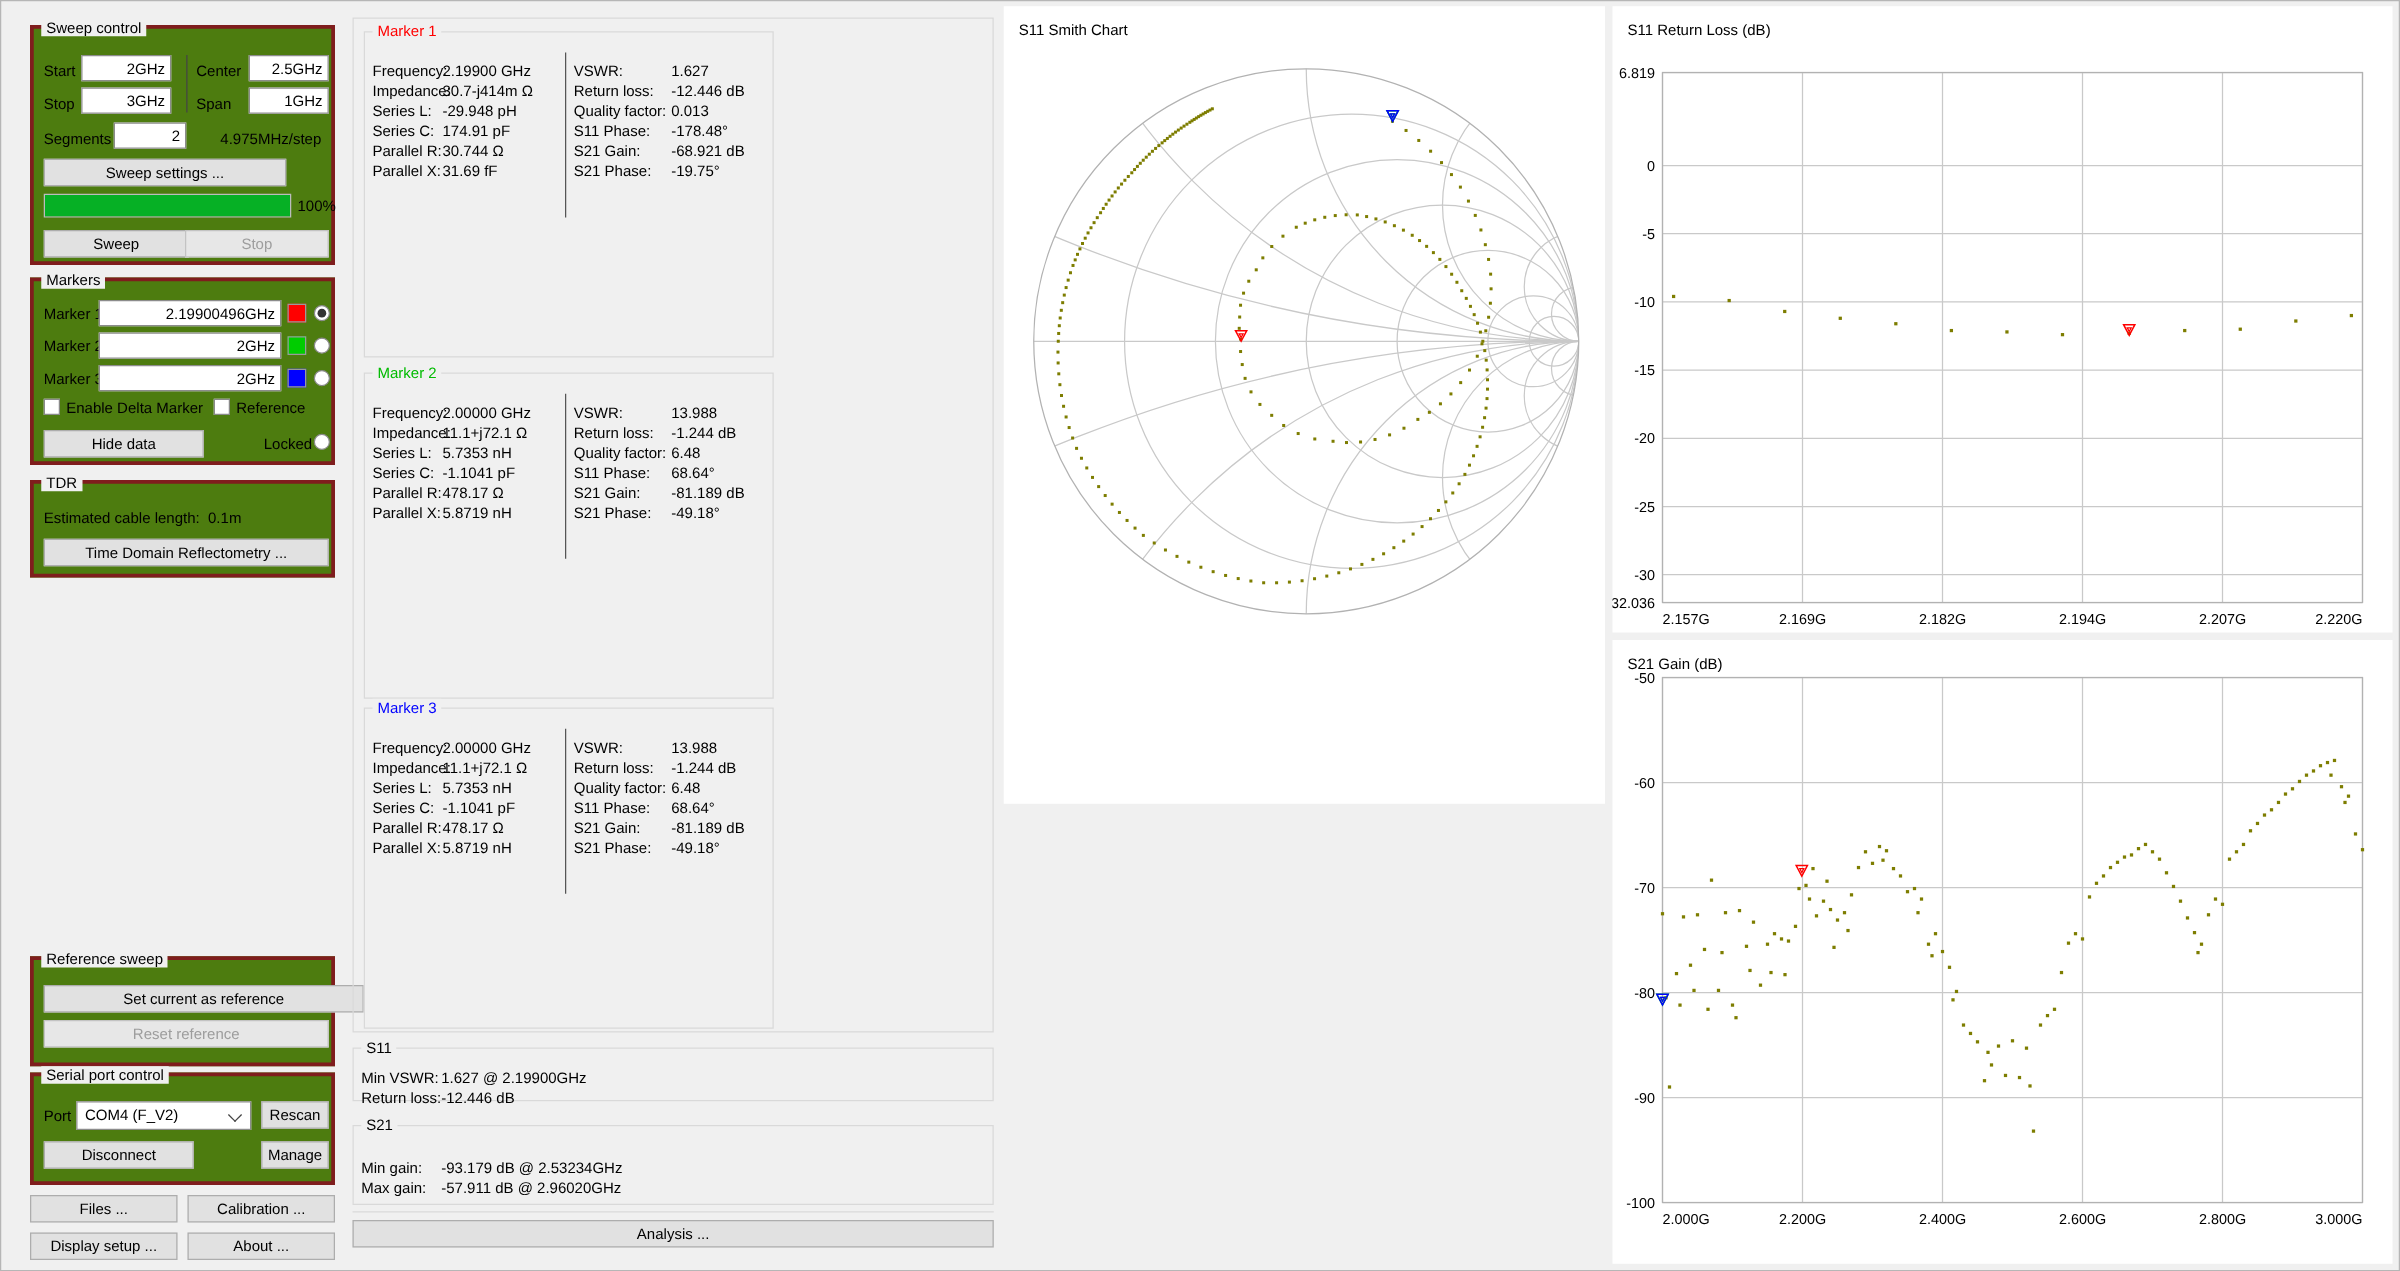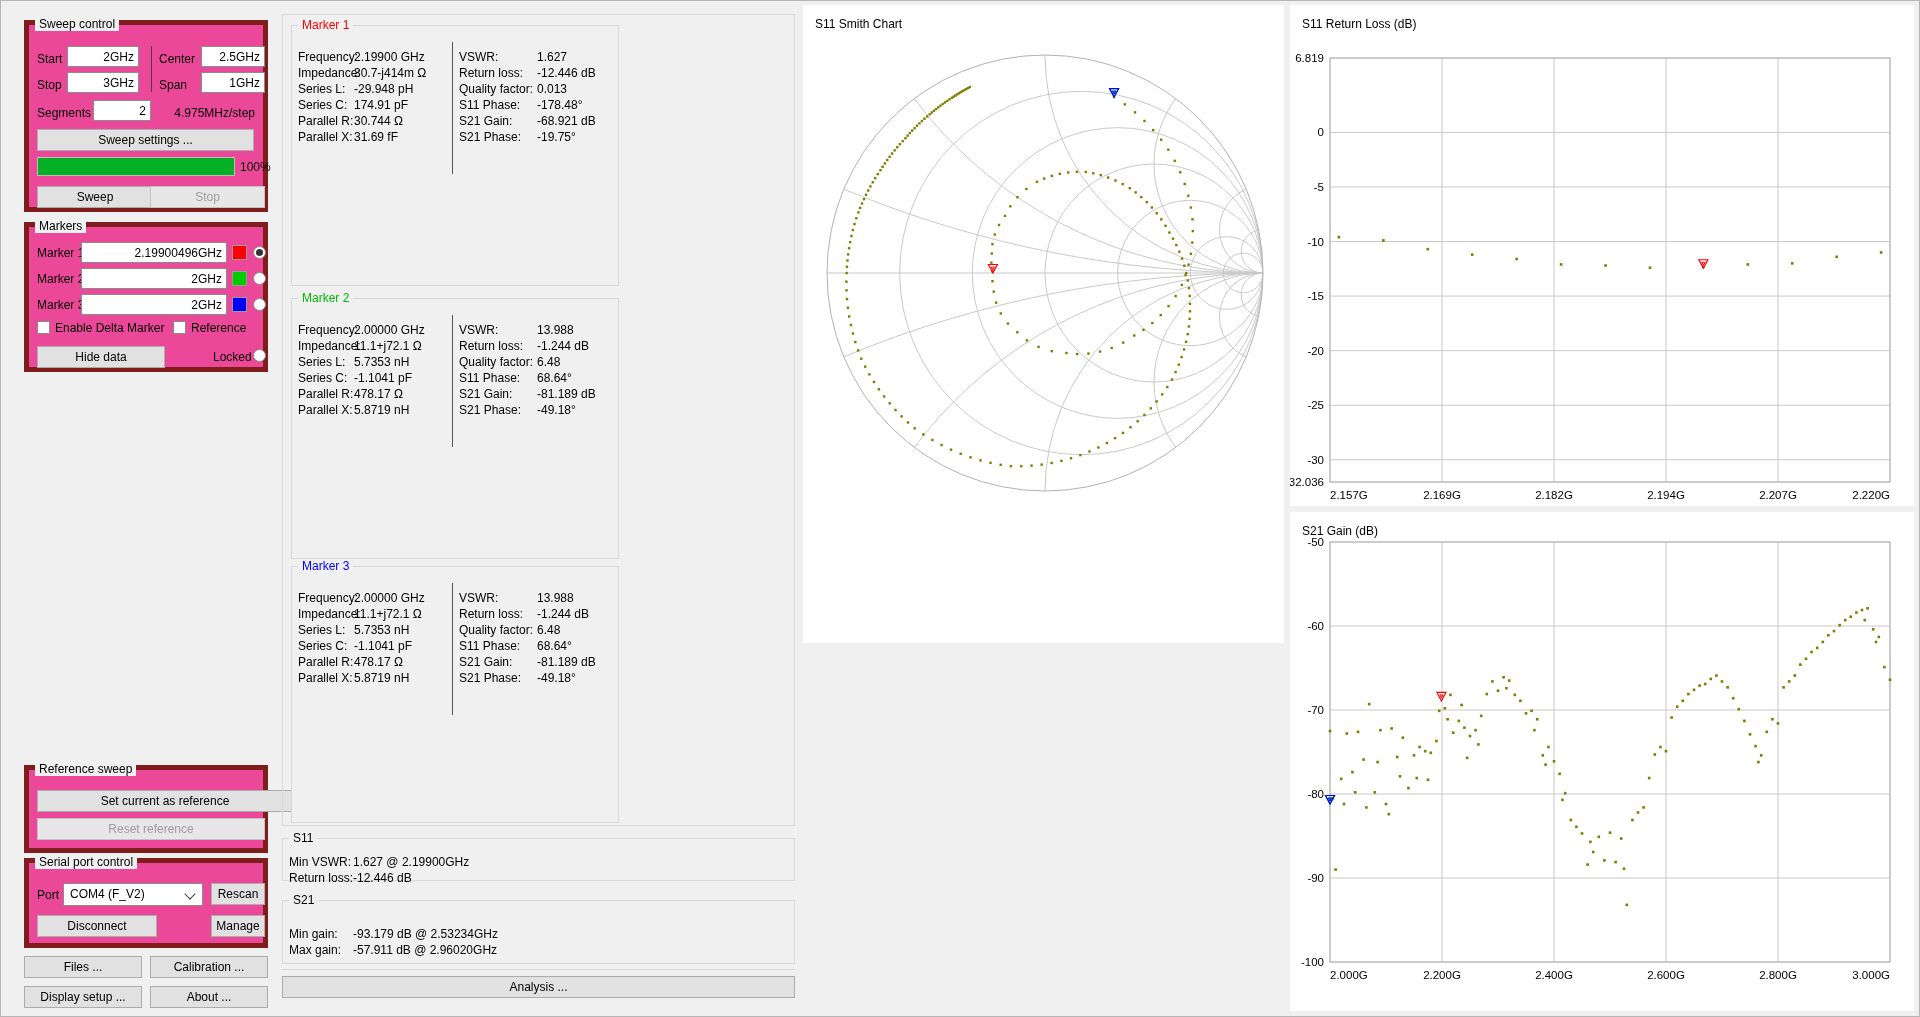--- a/index.html
+++ b/index.html
@@ -1,19 +1,19 @@
 <!DOCTYPE html>
 <html><head>
 <meta charset="utf-8">
 <style>
   html,body{margin:0;padding:0;background:#d7d7d7;}
   #app{position:relative;width:1920px;height:1017px;background:#f0f0f0;overflow:hidden;
        font-family:"Liberation Sans",sans-serif;font-size:12px;color:#000;
        box-shadow:inset 0 0 0 1px #b6b6b6;}
-  .fieldset{position:absolute;border:5px solid #7f1d1d;background:#ec4899;box-sizing:border-box;}
+  .fieldset{position:absolute;border:3px solid #7f1d1d;background:#4d7c0f;box-sizing:border-box;}
   .legend{position:absolute;top:-8px;left:6px;background:#f0f0f0;padding:0 4px;font-size:12px;white-space:nowrap;}
   .lbl{position:absolute;font-size:12px;white-space:nowrap;}
   .txt{position:absolute;border:1px solid #8c8c8c;background:#fff;font-size:12px;text-align:right;
        padding:0 4px 0 2px;box-sizing:border-box;height:21px;font-family:"Liberation Sans",sans-serif;}
   .btn{position:absolute;background:#e1e1e1;border:1px solid #adadad;box-sizing:border-box;height:22px;
        font-size:12px;text-align:center;line-height:20px;cursor:pointer;white-space:nowrap;overflow:hidden;}
   .btn.disabled{color:#9d9d9d;background:#e7e7e7;border-color:#c3c3c3;cursor:default;}
   .vsep{position:absolute;width:1px;background:#444;}
   .pbar{position:absolute;border:1px solid #bcbcbc;background:#e6e6e6;box-sizing:border-box;}
   .pfill{height:100%;background:#06b025;}
@@ -46,21 +46,21 @@
     <div class="vsep" style="left:122px;top:21px;height:46px;"></div>
     <span class="lbl" style="left:130px;top:27px;">Center</span>
     <input class="txt" style="left: 172px; top: 21px; width: 64px;" value="2.5GHz">
     <span class="lbl" style="left:8px;top:53px;">Stop</span>
     <input class="txt" style="left: 38px; top: 47px; width: 72px;" value="3GHz">
     <span class="lbl" style="left:130px;top:53px;">Span</span>
     <input class="txt" style="left: 172px; top: 47px; width: 64px;" value="1GHz">
     <span class="lbl" style="left:8px;top:81px;">Segments</span>
     <input class="txt" style="left: 64px; top: 75px; width: 58px;" value="2">
     <span class="lbl" style="right:8px;top:81px;">4.975MHz/step</span>
-    <div class="btn" style="left:8px;top:104px;width:217px;">Sweep settings ...</div>
+    <div class="btn" style="left:8px;top:104px;width:194px;">Sweep settings ...</div>
     <div class="pbar" style="left:8px;top:132px;width:198px;height:19px;">
       <div class="pfill" id="progress-fill" style="width: 100%;"></div>
     </div>
     <span class="lbl" style="left:211px;top:135px;">100%</span>
     <div class="btn" style="left:8px;top:161px;width:116px;">Sweep</div>
     <div class="btn disabled" id="stop-button" style="left:121px;top:161px;width:115px;">Stop</div>
   </div>
 
   <div class="fieldset" id="fs-markers" style="left:24px;top:222px;width:244px;height:150px;">
     <span class="legend">Markers</span>
@@ -78,20 +78,25 @@
       <span class="lbl" style="left: 8px; top: 45px;">Marker 2</span>
       <input class="txt" value="2GHz" style="left: 52px; top: 41px; width: 146px;">
       <div class="swatch" style="left: 203px; top: 44px; background: rgb(0, 204, 0);"></div>
       <div class="radio" style="left: 224px; top: 45px;"></div>
       <span class="lbl" style="left: 8px; top: 71px;">Marker 3</span>
       <input class="txt" value="2GHz" style="left: 52px; top: 67px; width: 146px;">
       <div class="swatch" style="left: 203px; top: 70px; background: rgb(0, 0, 255);"></div>
       <div class="radio" style="left: 224px; top: 71px;"></div>
     </div>
 
+  <div class="fieldset" style="left:24px;top:384px;width:244px;height:78px;">
+    <span class="legend">TDR</span>
+    <span class="lbl" style="left:8px;top:20px;"><span>Estimated cable length:</span>&nbsp;&nbsp;<span>0.1m</span></span>
+    <div class="btn" style="left:8px;top:44px;width:228px;">Time Domain Reflectometry ...</div>
+  </div>
 
   <div class="fieldset" style="left:24px;top:765px;width:244px;height:88px;">
     <span class="legend">Reference sweep</span>
     <div class="btn" style="left:8px;top:20px;width:256px;">Set current as reference</div>
     <div class="btn disabled" id="reset-reference-button" style="left:8px;top:48px;width:228px;">Reset reference</div>
   </div>
 
   <div class="fieldset" style="left:24px;top:858px;width:244px;height:90px;">
     <span class="legend">Serial port control</span>
     <span class="lbl" style="left:8px;top:25px;">Port</span>

